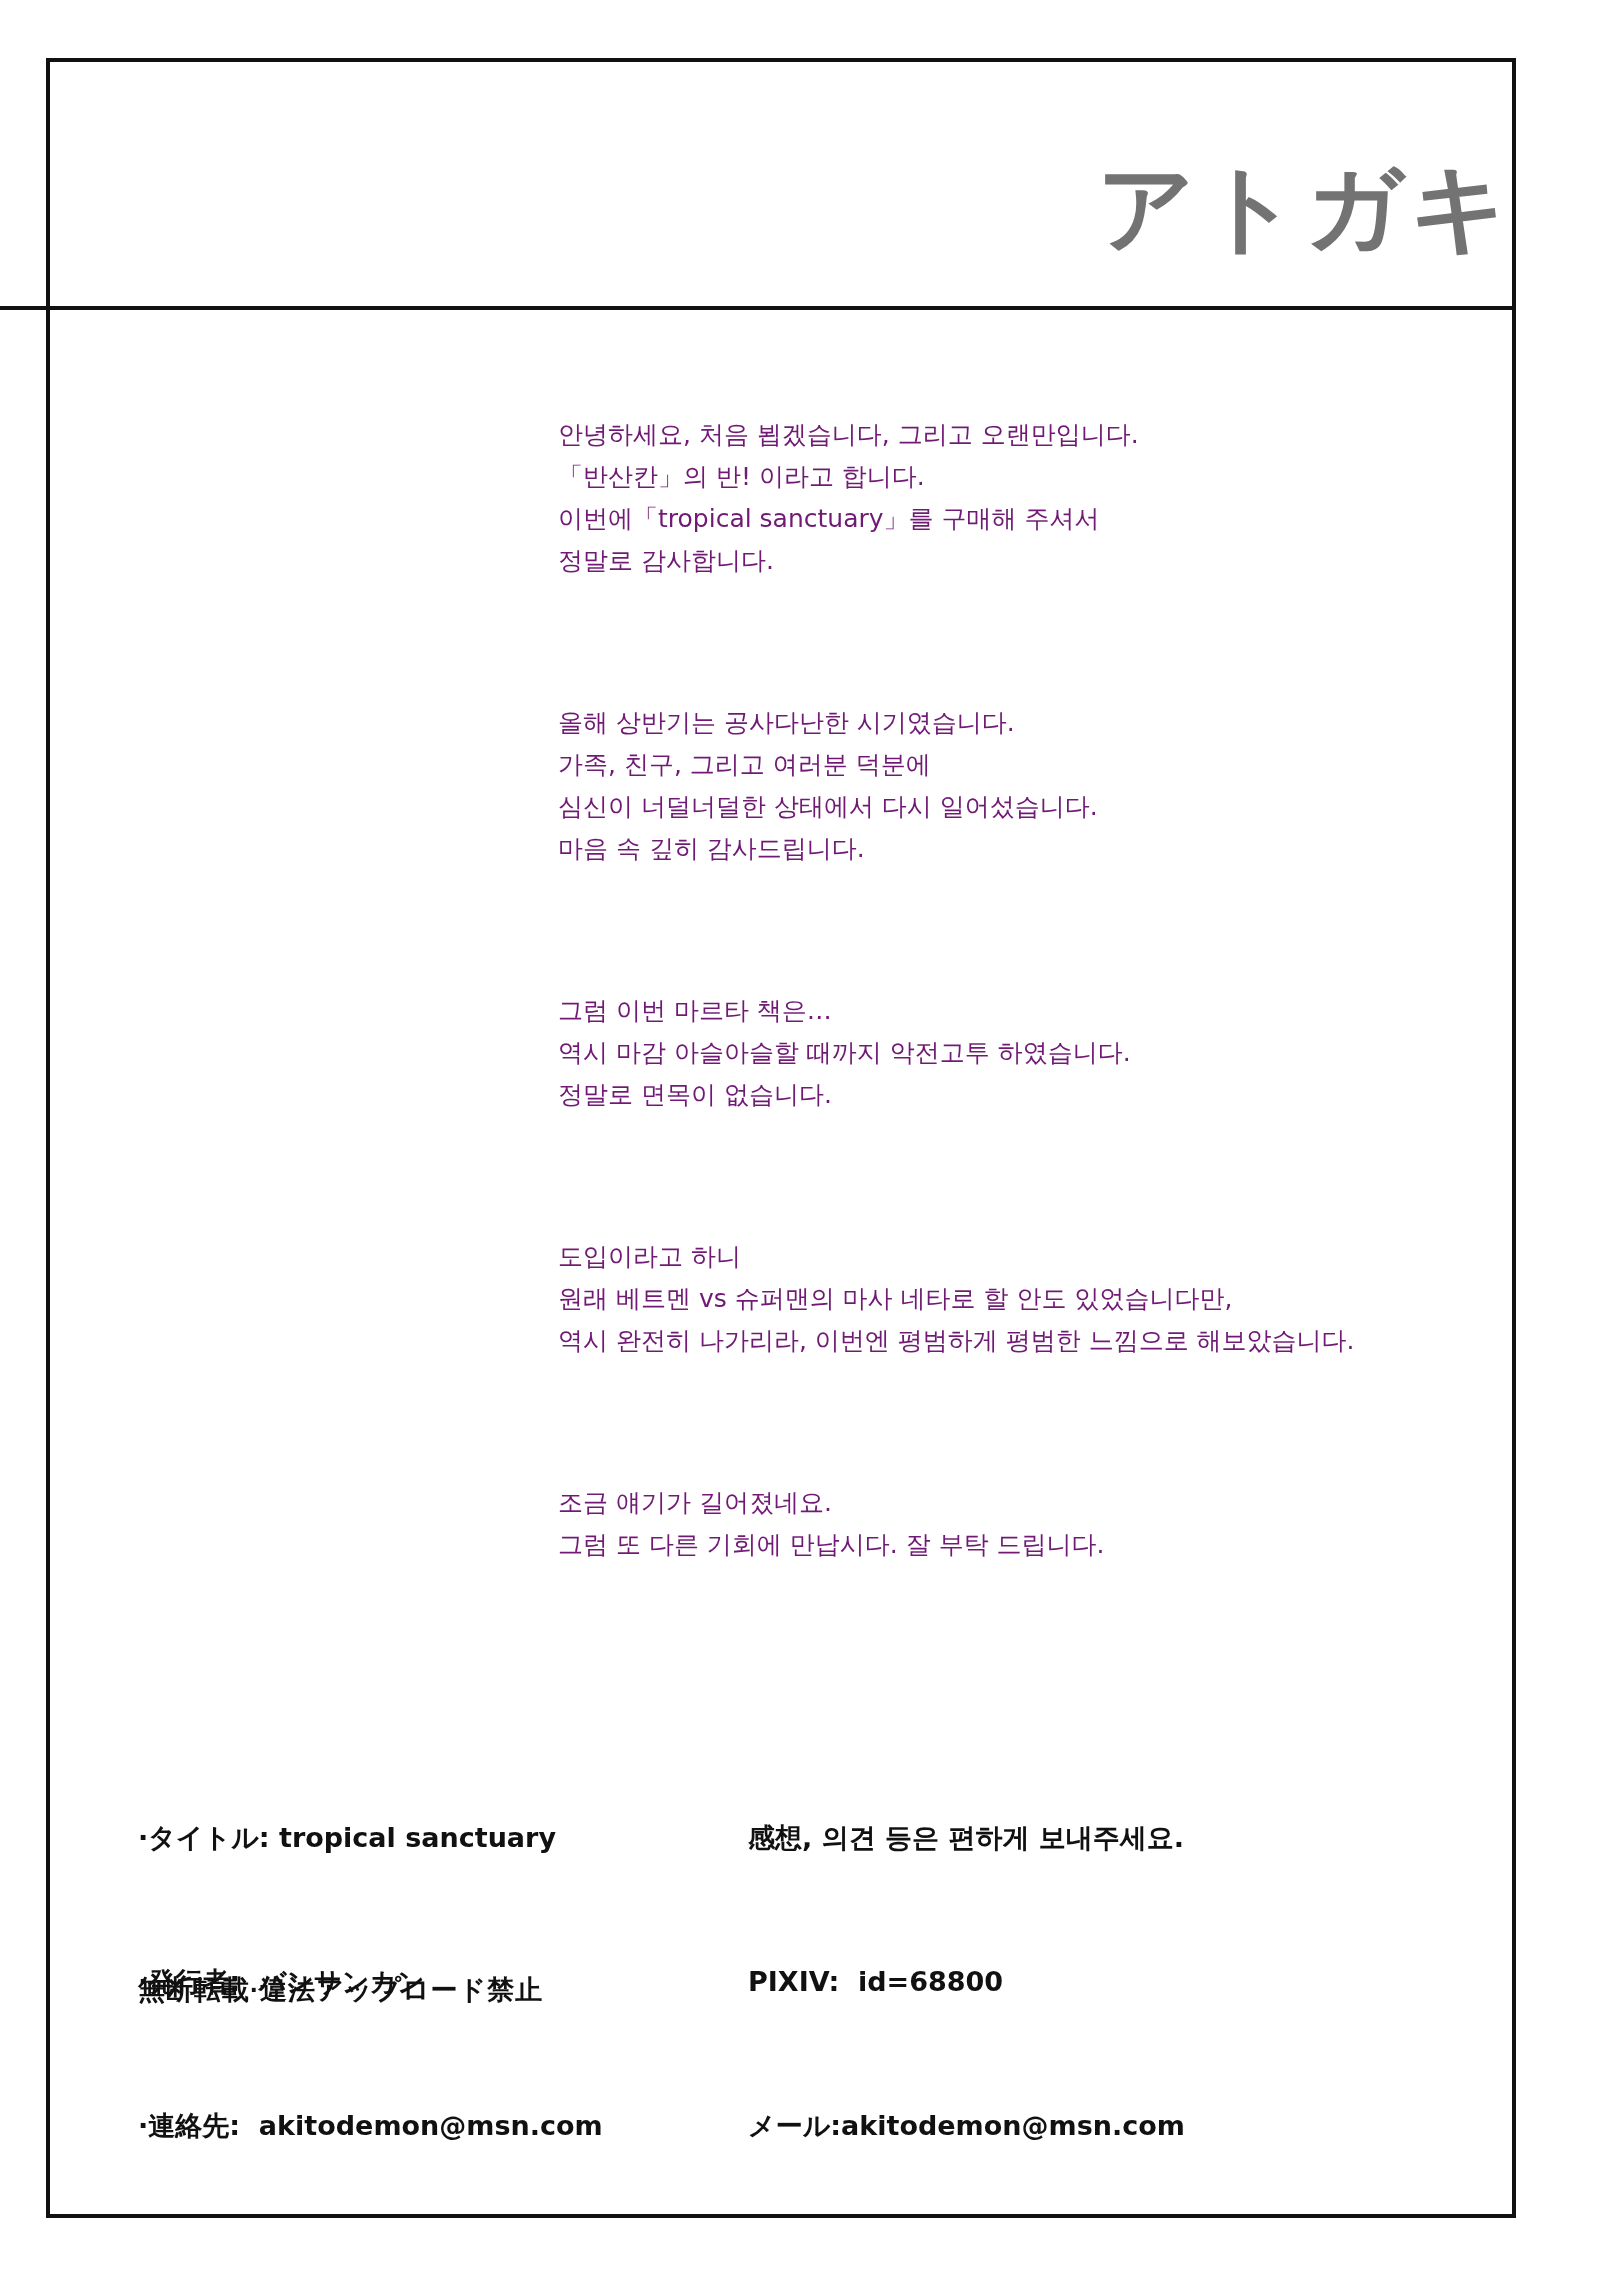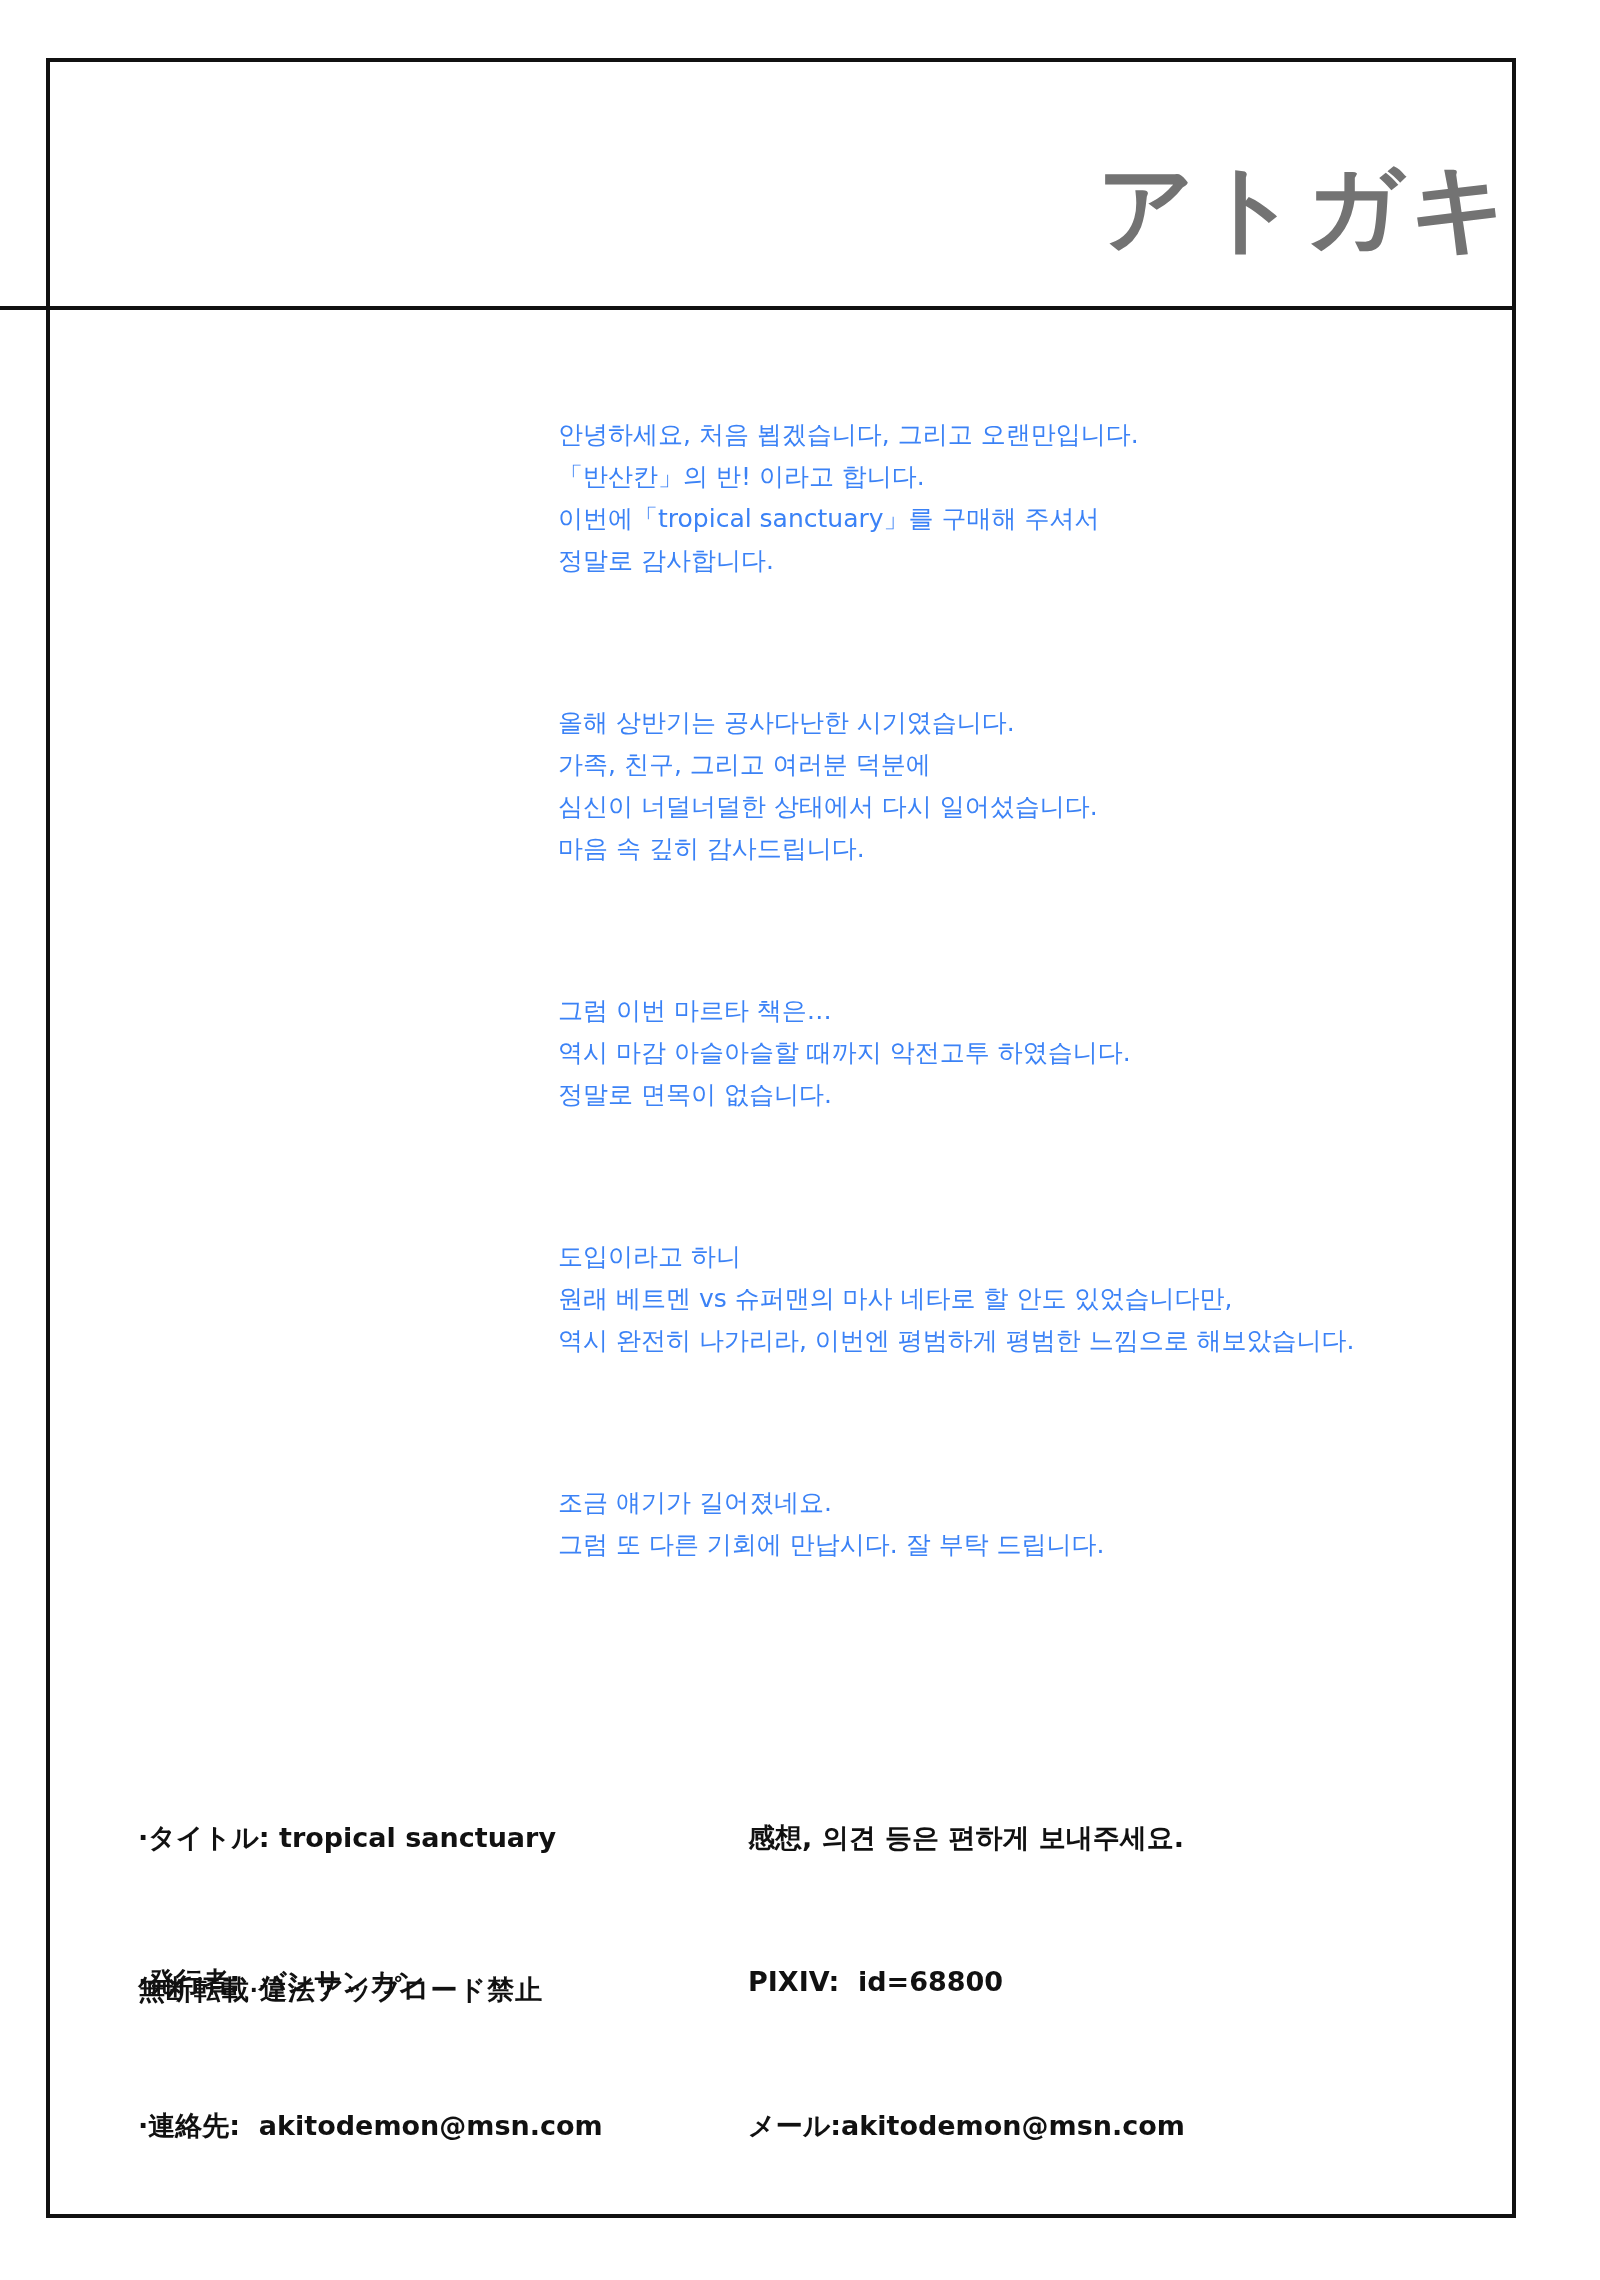--- a/index.html
+++ b/index.html
@@ -53,21 +53,21 @@
 
   
   .body-text {
     position: absolute;
     left: 558px;
     top: 330px;
     width: 900px;
     font-family: "DejaVu Sans", sans-serif;
     font-size: 25px;
     line-height: 42px;
-    color: #3b82f6;
+    color: #701a75;
     white-space: pre-wrap;
   }
   .para {
     margin: 0 0 36px 0;
     white-space: pre-wrap;
   }
   .para:last-child { margin-bottom: 12px; }
 
   
   .colophon {

